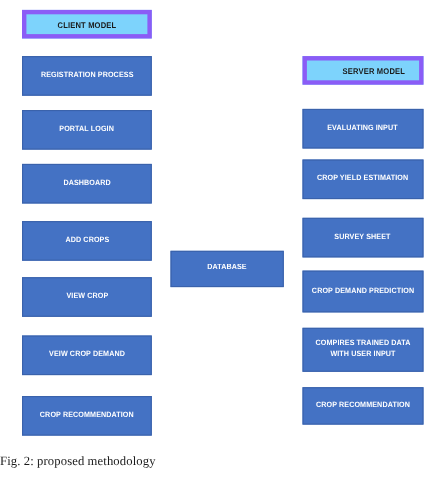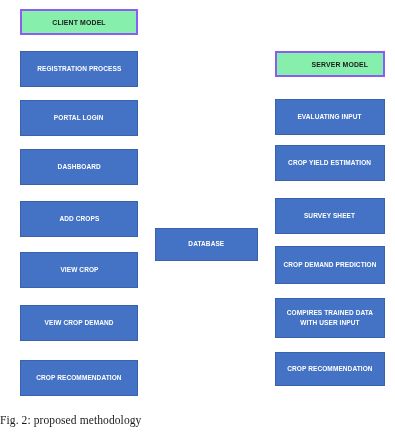--- a/index.html
+++ b/index.html
@@ -18,22 +18,22 @@
   #figure {
     position: absolute;
     left: 0; top: 0;
     width: 395px;
     height: 439px;
   }
 
   
   .hdr-box {
     position: absolute;
-    background: #86efac;
-    border: 2px solid #8b5cf6;
+    background: #7dd3fc;
+    border: 4px solid #8b5cf6;
     box-sizing: border-box;
     display: flex;
     align-items: center;
     justify-content: center;
   }
   .hdr-box .label {
     font-size: 7.5px;
     font-weight: bold;
     color: #1a1a1a;
     letter-spacing: 0.15px;

